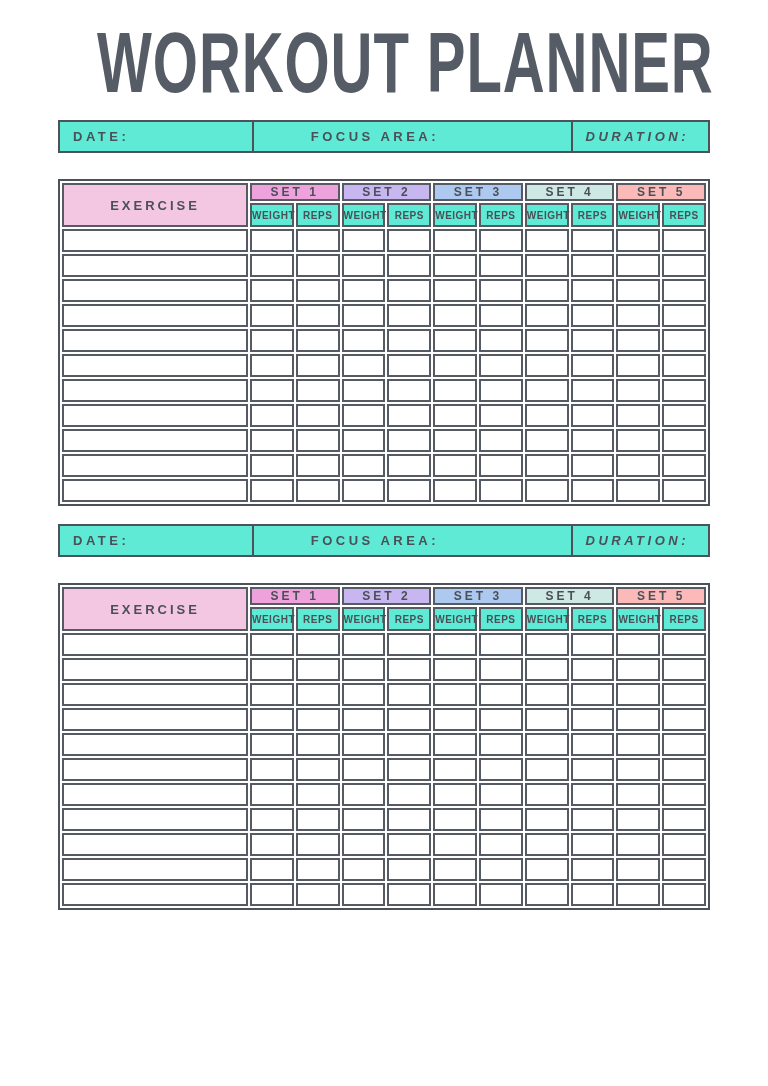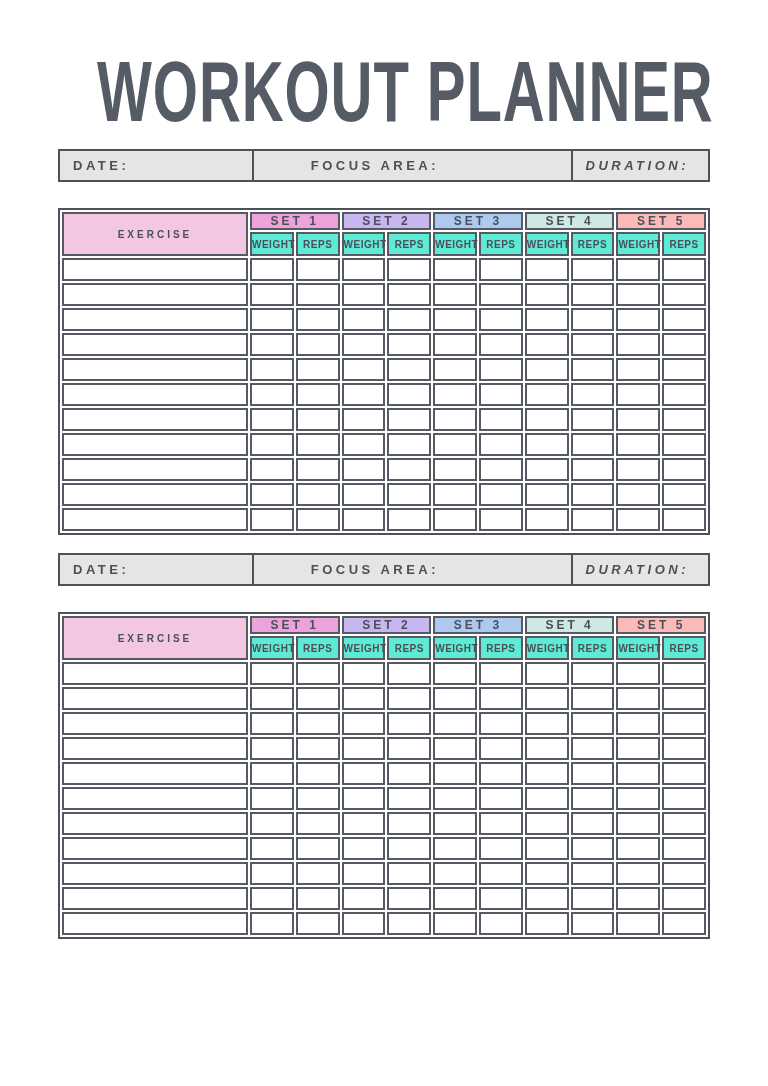--- a/index.html
+++ b/index.html
@@ -1,21 +1,21 @@
 <!DOCTYPE html>
 <html><head>
 <meta charset="utf-8">
 <style>
   html, body { margin: 0; padding: 0; background: #ffffff; }
   .page {
     position: relative;
     width: 768px;
     height: 1086px;
     box-sizing: border-box;
-    padding: 45px 58px 0 58px;
+    padding: 16px 58px 0 58px;
     background: #ffffff;
     font-family: "Liberation Sans", sans-serif;
     overflow: hidden;
   }
   
   .title {
     margin: 0;
     height: 86px;
     line-height: 72px;
     text-align: center;
@@ -26,21 +26,21 @@
     transform: scale(0.88, 1.28);
     transform-origin: 50% 0;
   }
   
   .meta-row {
     display: flex;
     margin-top: 18px;
     height: 33px;
     box-sizing: border-box;
     border: 2.5px solid #4c515a;
-    background: #e5e5e5;
+    background: #5eead4;
   }
   .meta-cell {
     display: flex;
     align-items: center;
     box-sizing: border-box;
     padding-left: 13px;
   }
   .meta-cell.date     { width: 29.9%; border-right: 2.5px solid #4c515a; }
   .meta-cell.focus    { width: 42.4%; border-right: 2.5px solid #4c515a; margin-left: 44px; }
   .meta-cell.duration { flex: 1; font-style: italic; }
@@ -58,21 +58,21 @@
     table-layout: fixed;
     border: 2.5px solid #4c515a;
     background: #ffffff;
   }
   table.planner th, table.planner td {
     border: 2px solid #565b63;
     box-sizing: border-box;
     padding: 0;
   }
   th.exercise-th {
-    font-size: 10px;
+    font-size: 13px;
     font-weight: bold;
     letter-spacing: 3px;
     text-align: center;
     vertical-align: middle;
   }
   th.set-th {
     height: 18px;
     font-size: 12px;
     font-weight: bold;
     letter-spacing: 3px;

